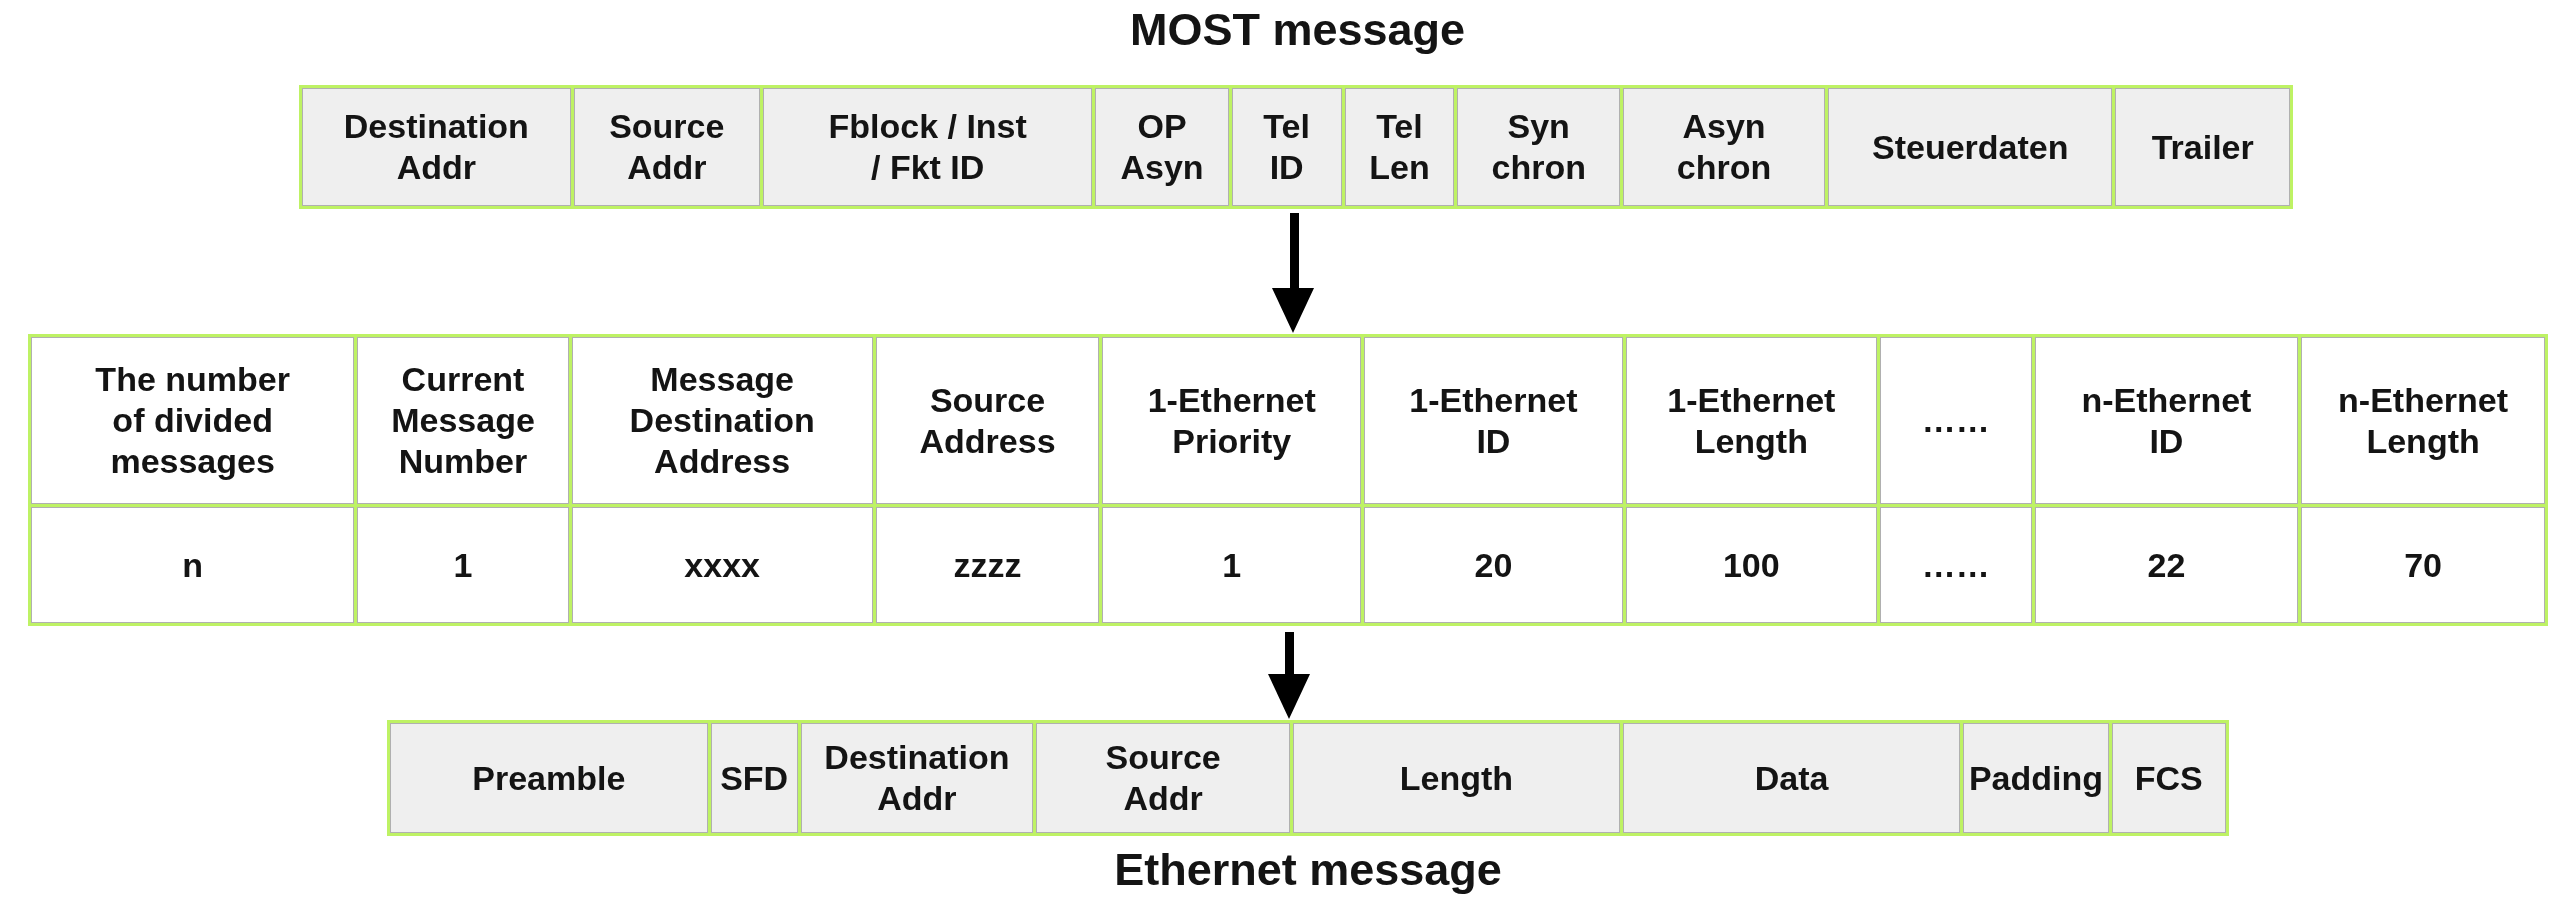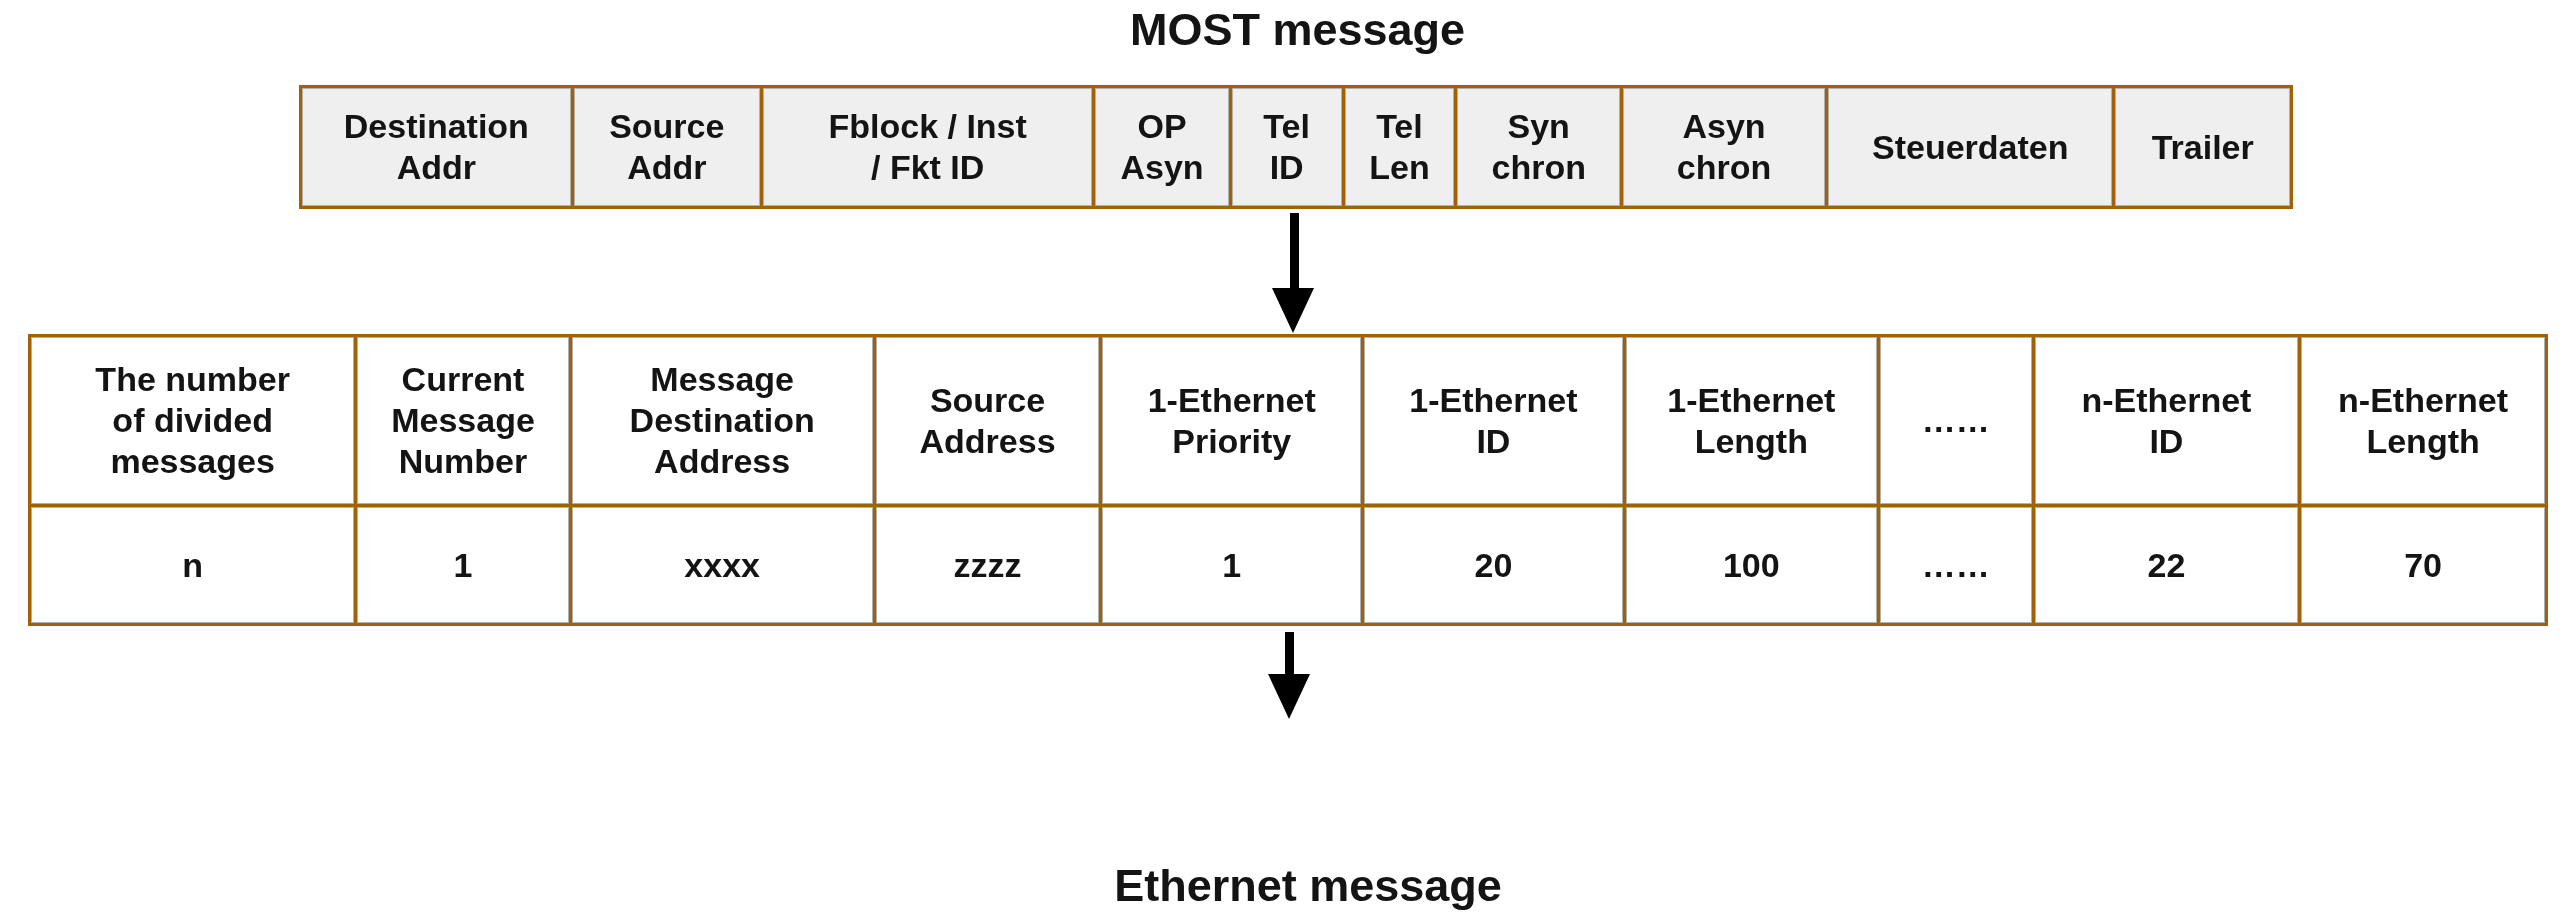--- a/index.html
+++ b/index.html
@@ -4,25 +4,25 @@
 <style>
   html,body{margin:0;padding:0;background:#ffffff;}
   body{
     width:2576px;height:919px;overflow:hidden;position:relative;
     font-family:"Liberation Sans",sans-serif;font-weight:bold;color:#141414;
   }
   .stage{position:absolute;left:0;top:0;width:2576px;height:709px;}
 
   .diag-title{position:absolute;text-align:center;font-size:45px;line-height:1.2;}
   #title-top{left:301px;top:3.1px;width:1993px;}
-  #title-bottom{left:387px;top:843px;width:1842px;margin-top:16px;}
+  #title-bottom{left:387px;top:843px;width:1842px;}
 
   table.t{
     position:absolute;border-collapse:separate;border-spacing:3.1px;
-    table-layout:fixed;background:#a16207;
+    table-layout:fixed;background:#bef264;
   }
   table.t td{
     border:1.5px solid #b0b0b0;text-align:center;vertical-align:middle;
     font-size:34px;line-height:1.2;white-space:pre-line;
     padding:0 3.1px;overflow:hidden;
   }
   #most-table{left:299px;top:85px;width:1994px;}
   #most-table td{background:#efefef;height:116px;}
 
   #split-table{left:28px;top:334px;width:2520px;}
@@ -140,17 +140,43 @@
       <td>……</td>
       <td>22</td>
       <td>70</td>
     </tr>
   </tbody>
     </table>
 
   <div id="arrow2-shaft" class="arrow-shaft"></div>
   <div id="arrow2-head" class="arrow-head"></div>
 
+  <table id="frame-table" class="t">
+    <colgroup>
+      <col style="width:17.5%">
+        <col style="width:4.8%">
+        <col style="width:12.8%">
+      <col style="width:14.0%">
+        <col style="width:18.0%">
+        <col style="width:18.6%">
+      <col style="width:8.0%">
+        <col style="width:6.3%">
+    </colgroup>
+    <tbody>
+        <tr>
+      <td>Preamble</td>
+      <td>SFD</td>
+      <td>Destination
+Addr</td>
+      <td>Source
+Addr</td>
+      <td>Length</td>
+      <td>Data</td>
+      <td>Padding</td>
+      <td>FCS</td>
+    </tr>
+  </tbody>
+    </table>
 
   <div id="title-bottom" class="diag-title">Ethernet message</div>
 
 </div>
 
 
 </body></html>

